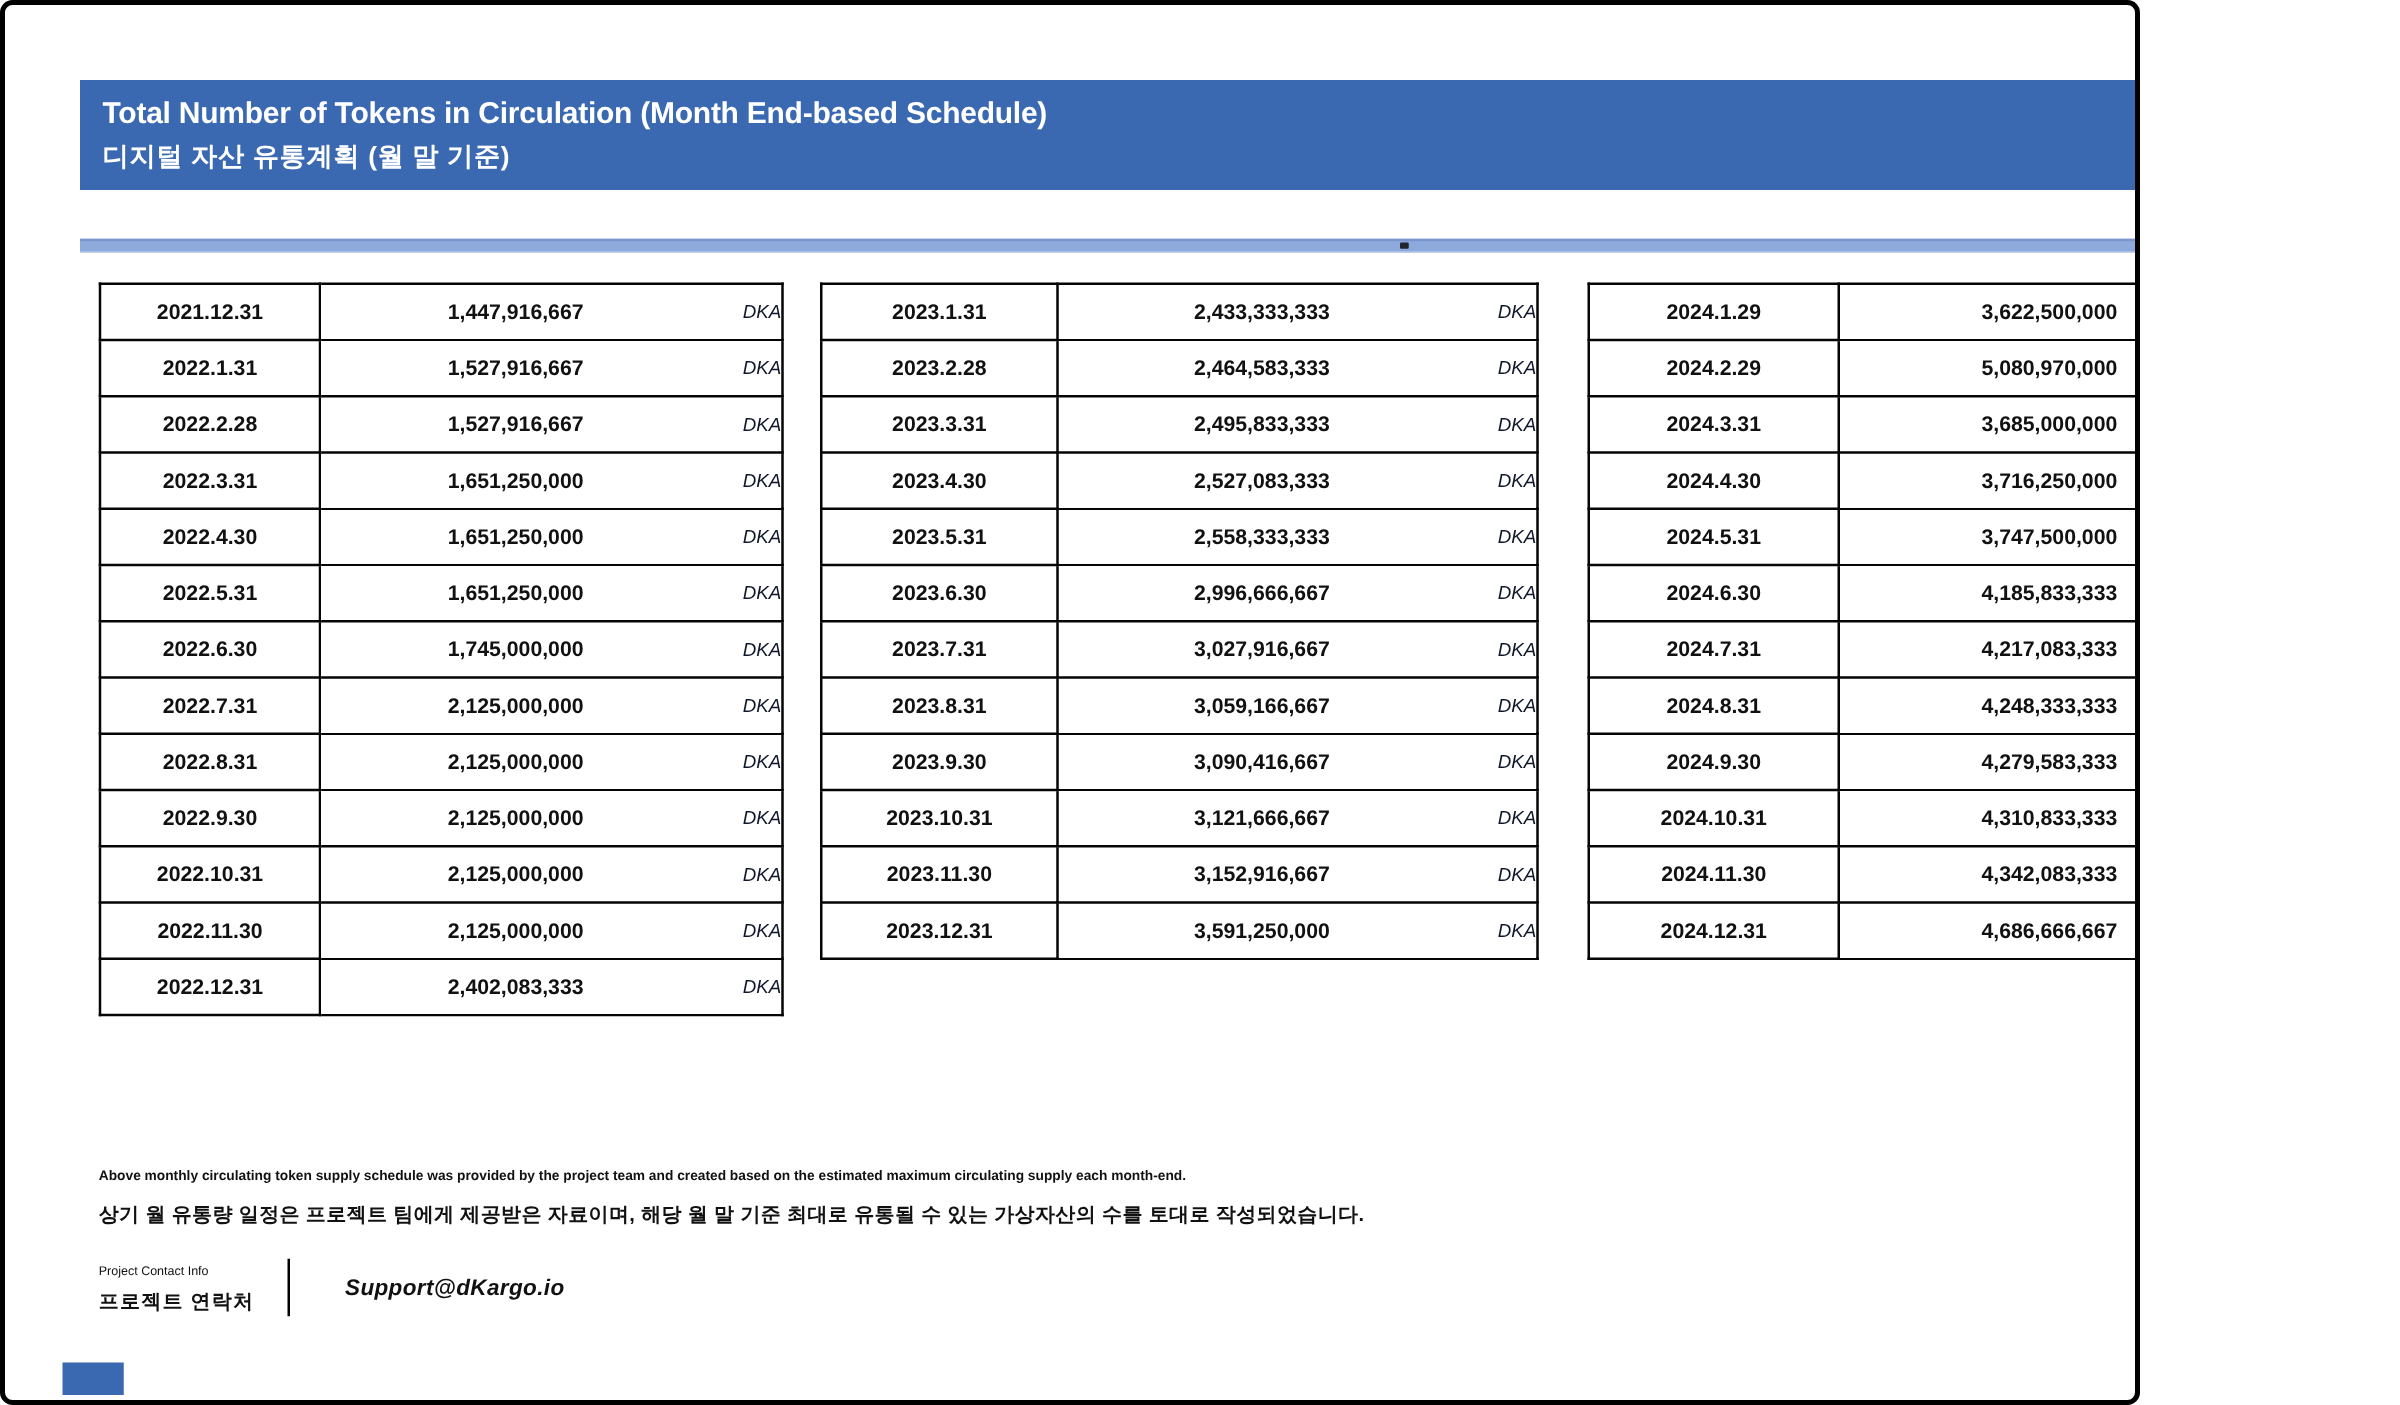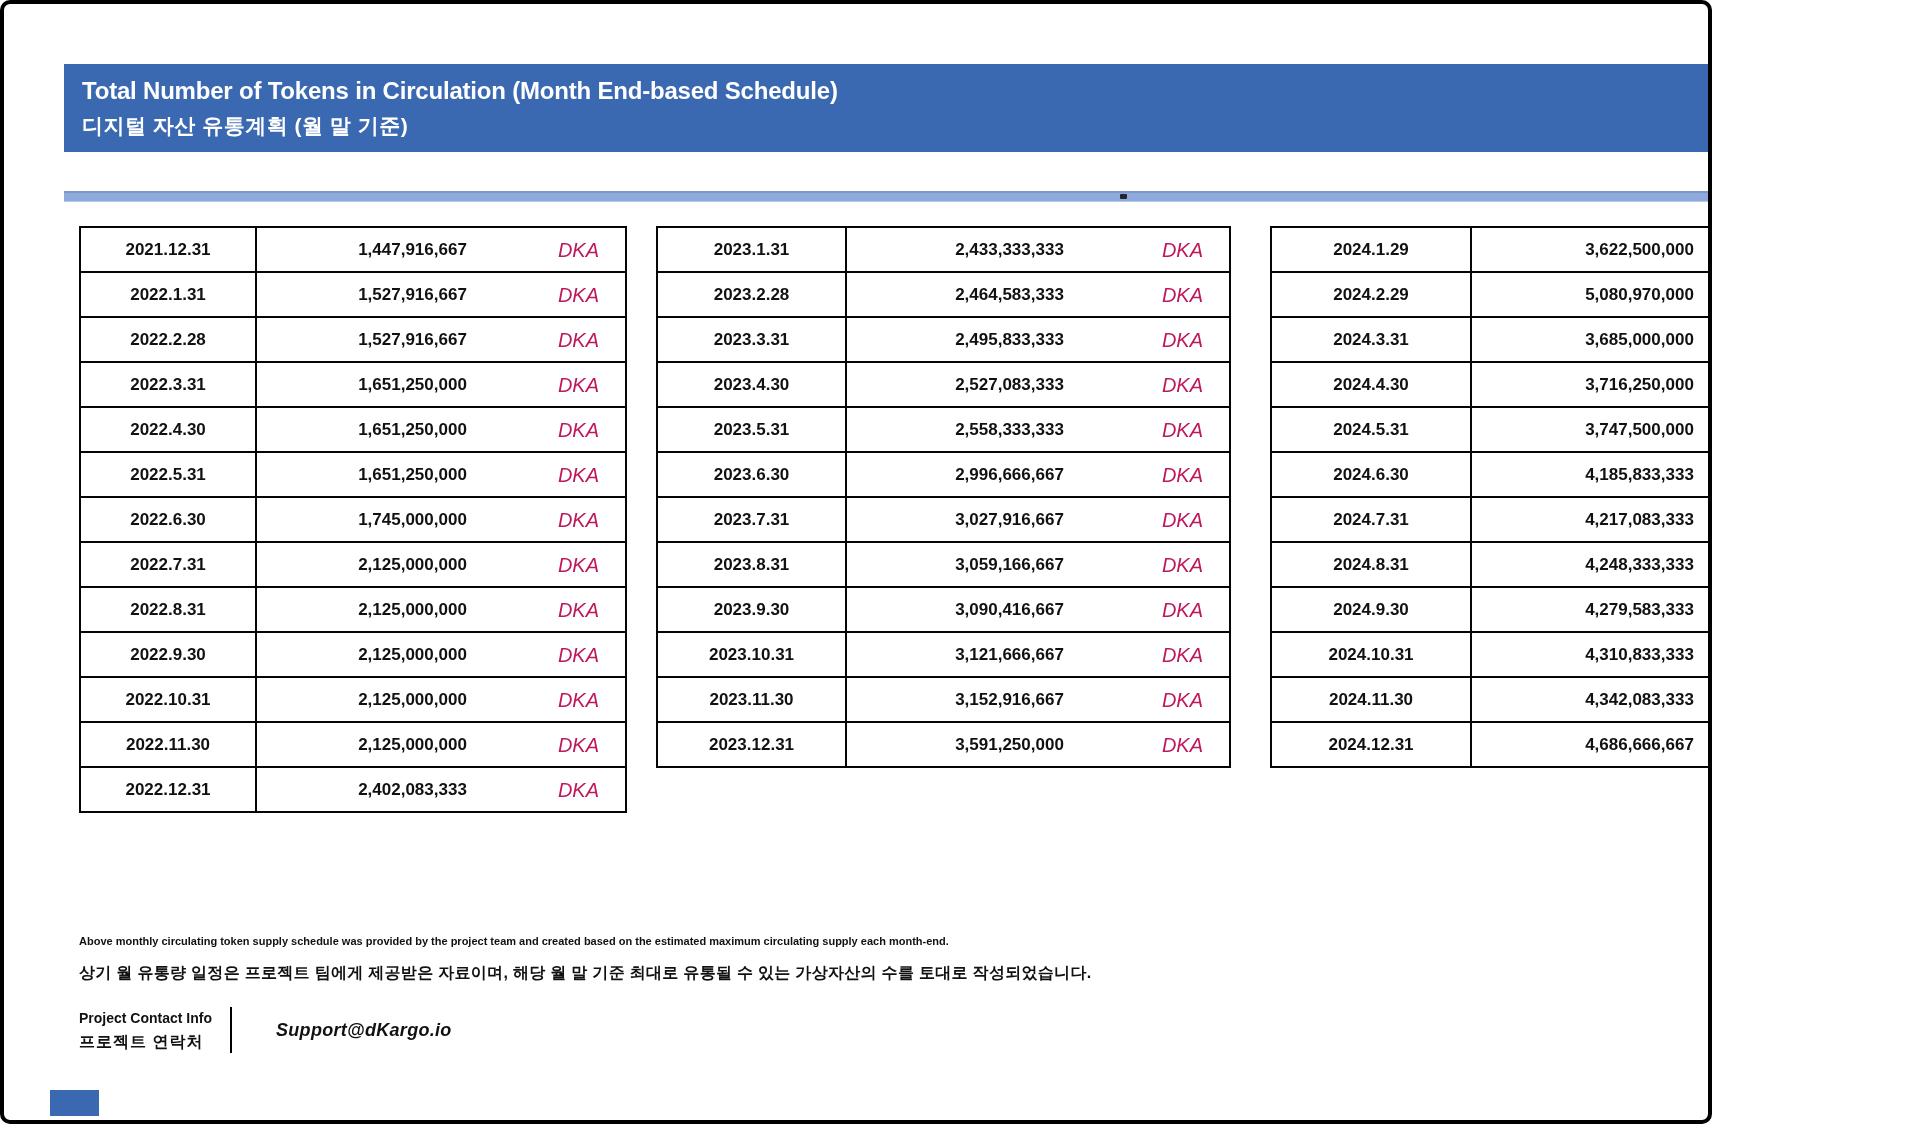--- a/index.html
+++ b/index.html
@@ -49,31 +49,31 @@
     font-size:17px;font-weight:bold;
     background:#fff;
   }
   .t1 td.date{width:176px;}
   .t2 td.date{width:189px;}
   .t3 td.date{width:200px;}
   td.date{text-align:center;}
   td.value{position:relative;padding-left:15px;}
   td.value .num{display:block;text-align:center;padding-right:72px;}
   td.value .unit{
-    position:absolute;right:26px;top:50%;transform:translateY(-50%);
-    font-size:20px;font-weight:normal;font-style:italic;color:#be185d;
+    position:absolute;right:0;top:50%;transform:translateY(-50%);
+    font-size:15px;font-weight:normal;font-style:italic;color:#0f172a;
   }
   
   .notes{position:absolute;left:75px;top:926px;}
   .note-en{font-size:11px;font-weight:bold;line-height:22px;margin-bottom:9px;}
   .note-ko{font-size:16px;font-weight:bold;line-height:24px;letter-spacing:0.3px;}
   
   .contact{position:absolute;left:75px;top:1002px;display:flex;align-items:center;height:48px;}
   .contact-label{width:151px;}
-  .contact-label-en{font-size:14px;font-weight:bold;line-height:22px;}
+  .contact-label-en{font-size:10px;font-weight:normal;line-height:22px;}
   .contact-label-ko{font-size:16px;font-weight:bold;line-height:25px;letter-spacing:1px;}
   .contact-divider{width:2px;height:46px;background:#000;margin-left:0;}
   .contact-email{margin-left:44px;font-size:18px;font-weight:bold;font-style:italic;letter-spacing:0.3px;}
   
   .footer-box{
     position:absolute;left:46px;top:1086px;width:49px;height:26px;
     background:#3A69B1;
   }
 </style>
 </head>

